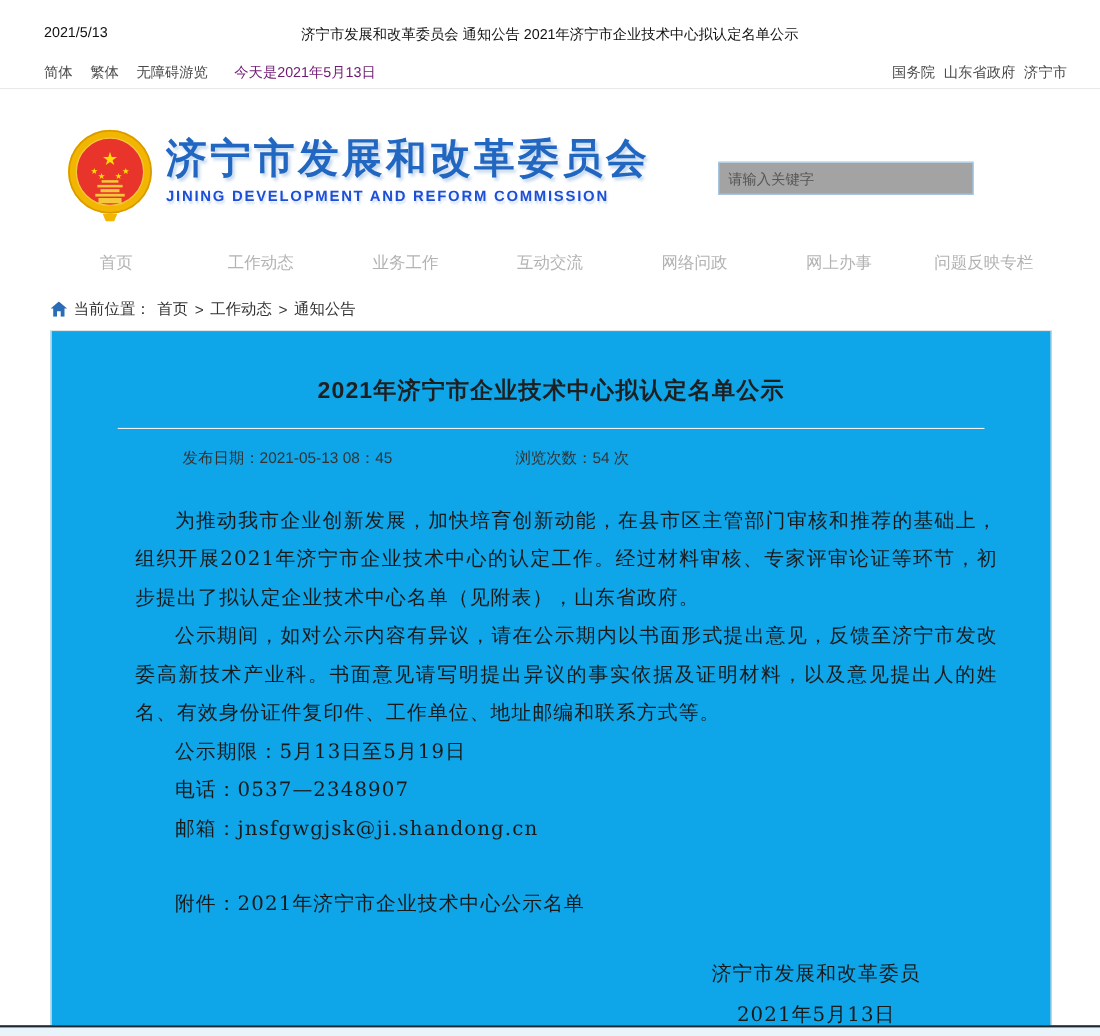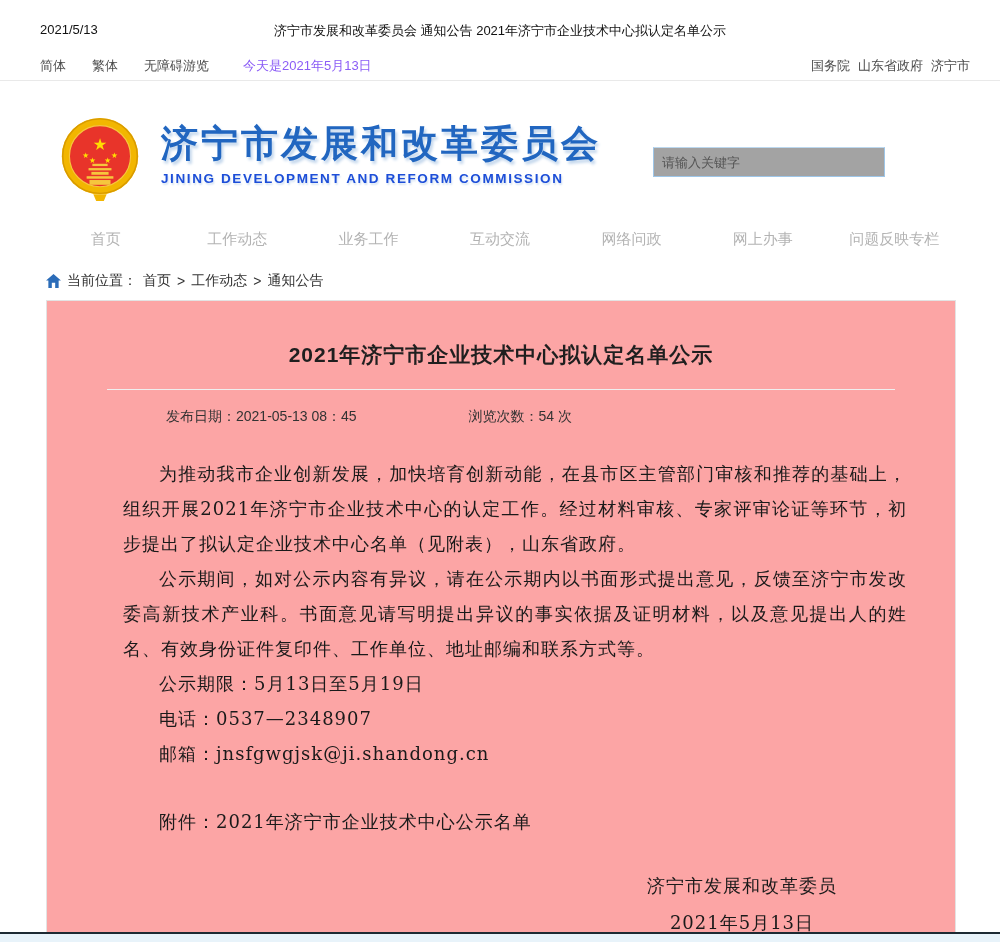--- a/index.html
+++ b/index.html
@@ -8,29 +8,29 @@
     background:#ffffff;
     font-family:"Liberation Sans","DejaVu Sans",sans-serif;
     color:#1a1a1a;
   }
   
   .print-header{position:absolute;top:22px;left:0;width:1000px;height:18px;font-size:13px;color:#111;}
   .ph-date{position:absolute;left:40px;top:0;}
   .ph-title{position:absolute;left:0;width:1000px;text-align:center;top:0;}
   
   .utility{position:absolute;top:57px;left:0;width:1000px;height:18px;font-size:13px;color:#4a4a4a;}
-  .util-left{position:absolute;left:40px;top:0;display:flex;gap:26px;align-items:center;}
-  .util-left .today{margin-left:8px;color:#8b5cf6;}
+  .util-left{position:absolute;left:40px;top:0;display:flex;gap:16px;align-items:center;}
+  .util-left .today{margin-left:8px;color:#701a75;}
   .util-right{position:absolute;right:30px;top:0;display:flex;gap:8px;}
   .util-link{cursor:pointer;white-space:nowrap;}
   .util-divider{position:absolute;top:80px;left:0;width:1000px;border-top:1px solid #e9e9e9;}
   
   .logo-block{position:absolute;top:115px;left:57px;display:flex;align-items:flex-start;cursor:pointer;}
   .emblem{width:86px;height:88px;flex:0 0 auto;}
-  .site-names{margin-left:18px;padding-top:8px;}
+  .site-names{margin-left:8px;padding-top:8px;}
   .site-title{
     font-size:37px;font-weight:bold;color:#2166c0;letter-spacing:3px;
     text-shadow:2px 3px 3px #c2d6ec;line-height:42px;white-space:nowrap;
   }
   .site-title-en{
     margin-top:6px;font-size:13.5px;color:#1d4ed8;letter-spacing:1.6px;font-weight:bold;
     text-shadow:1px 2px 2px #d4e2f2;white-space:nowrap;
   }
   .search-box{
     position:absolute;left:653px;top:147px;width:232px;height:30px;
@@ -43,21 +43,21 @@
   .nav{position:absolute;top:230px;left:40px;width:920px;display:flex;}
   .nav-item{flex:1;text-align:center;font-size:15px;color:#b3b3b3;cursor:pointer;white-space:nowrap;}
   
   .breadcrumb{position:absolute;top:272px;left:46px;font-size:14px;color:#333;display:flex;align-items:center;gap:6px;}
   .crumb-home{width:15px;height:14px;display:inline-block;}
   .crumb-link{cursor:pointer;}
   .crumb-sep{color:#333;}
   
   .article-box{
     position:absolute;top:300px;left:46px;width:910px;height:642px;
-    border:1px solid #e3e3e3;border-bottom:none;box-sizing:border-box;background:#fca5a5;
+    border:1px solid #e3e3e3;border-bottom:none;box-sizing:border-box;background:#0ea5e9;
   }
   .article-title{
     margin-top:40px;text-align:center;font-size:21px;font-weight:bold;color:#1f1f1f;letter-spacing:1px;
   }
   .title-divider{margin:20px auto 0 auto;width:788px;border-top:1px solid #efefef;}
   .article-meta{margin-top:18px;padding-left:119px;font-size:14px;color:#333;}
   .meta-views{margin-left:108px;font-family:Liberation Serif, serif;}
   .article-body{
     margin-top:30px;padding:0 48px 0 76px;
     font-family:"DejaVu Serif","Liberation Serif",serif;

